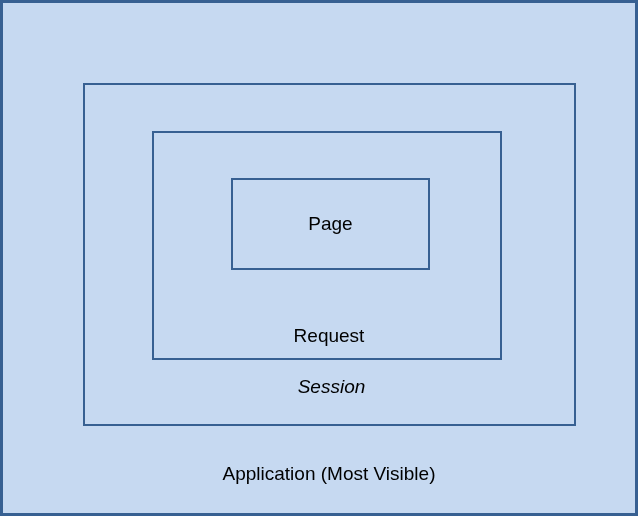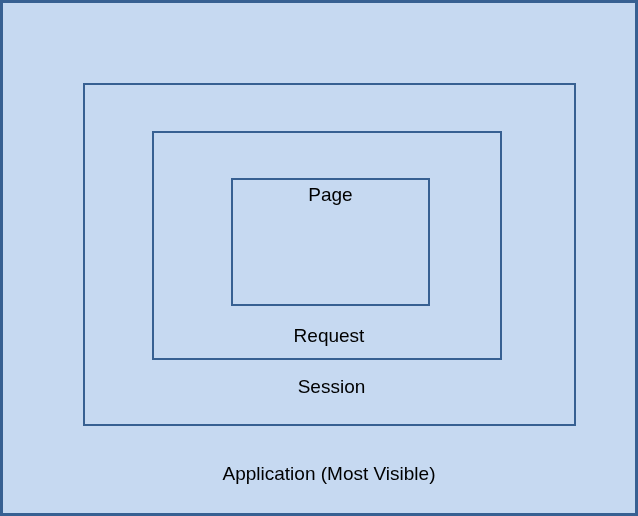--- a/index.html
+++ b/index.html
@@ -32,36 +32,36 @@
   .box-session {
     left: 80px; top: 80px;
     width: 493px; height: 343px;
   }
   .box-request {
     left: 67px; top: 46px;   
     width: 350px; height: 229px;
   }
   .box-page {
     left: 77px; top: 45px;   
-    width: 199px; height: 128px;
+    width: 199px; height: 92px;
     display: flex;
     flex-direction: column;
     align-items: center;
-    justify-content: flex-start;
+    justify-content: center;
   }
   .label {
     position: absolute;
     left: 4px; right: 0;
     text-align: center;
     font-size: 19px;
     color: var(--text-color);
     white-space: nowrap;
   }
   .label-application { bottom: 28px; padding-left: 16px; }
-  .label-session     { bottom: 26px; }
+  .label-session     { bottom: 26px; font-style: italic; }
   .label-request     { bottom: 11px; }
   .page-line {
     font-size: 19px;
     color: var(--text-color);
     text-align: center;
     line-height: 1.55;
     white-space: nowrap;
   }
 </style>
 </head>

